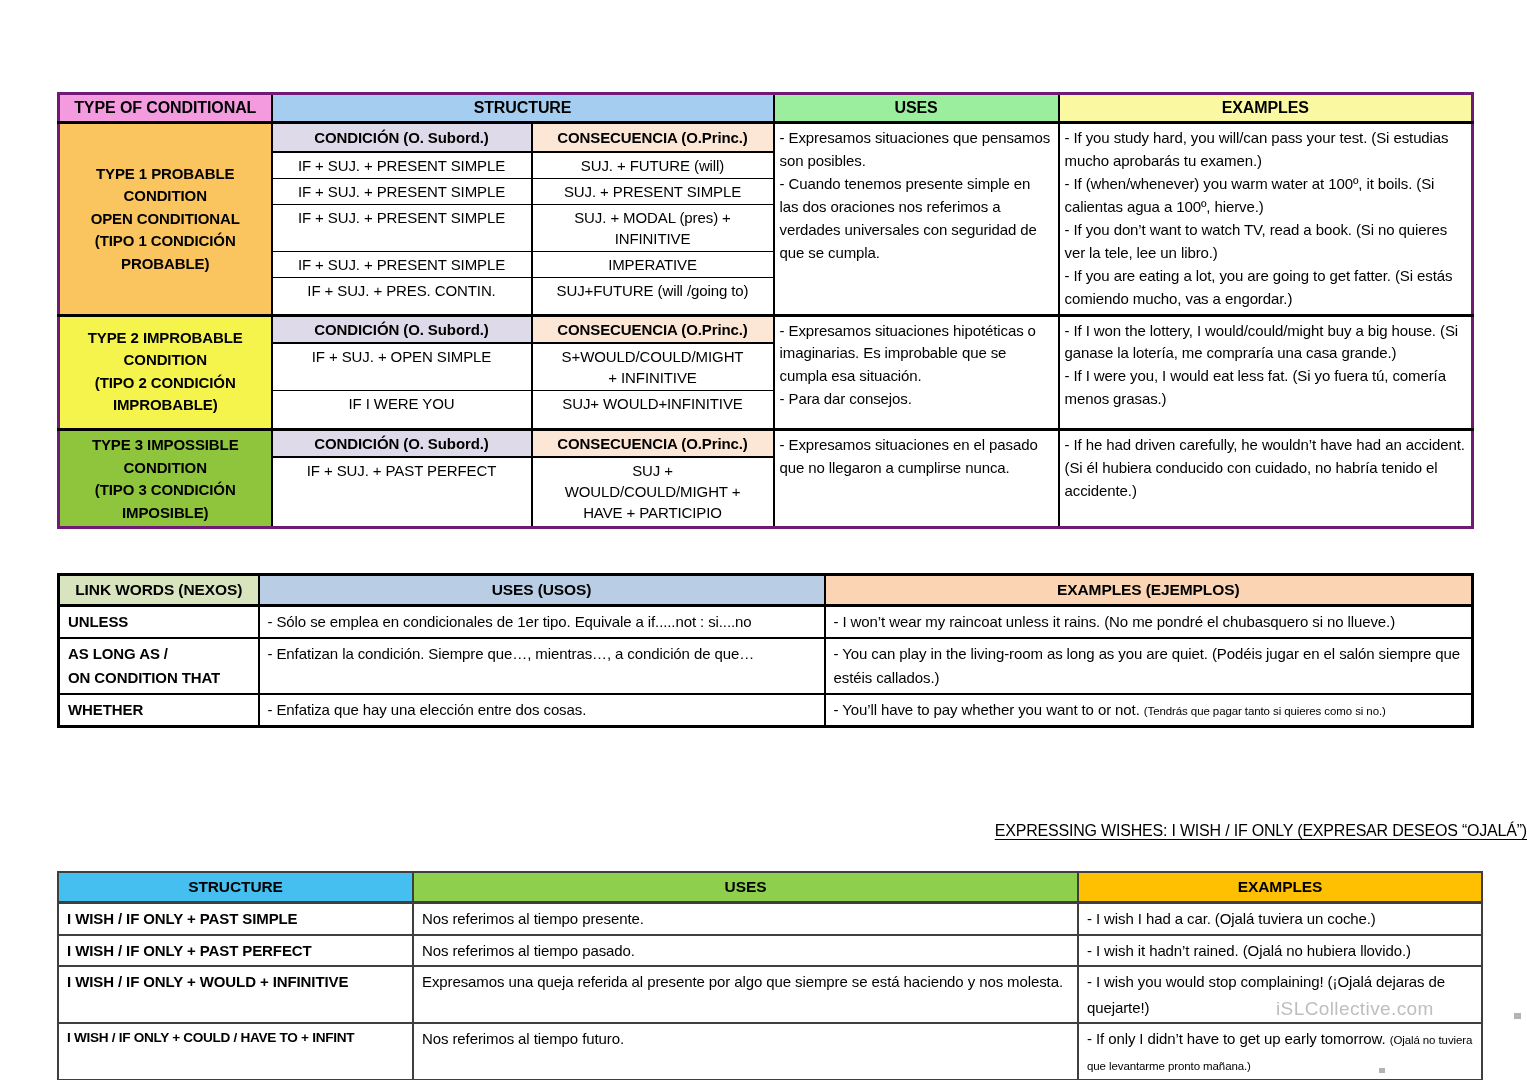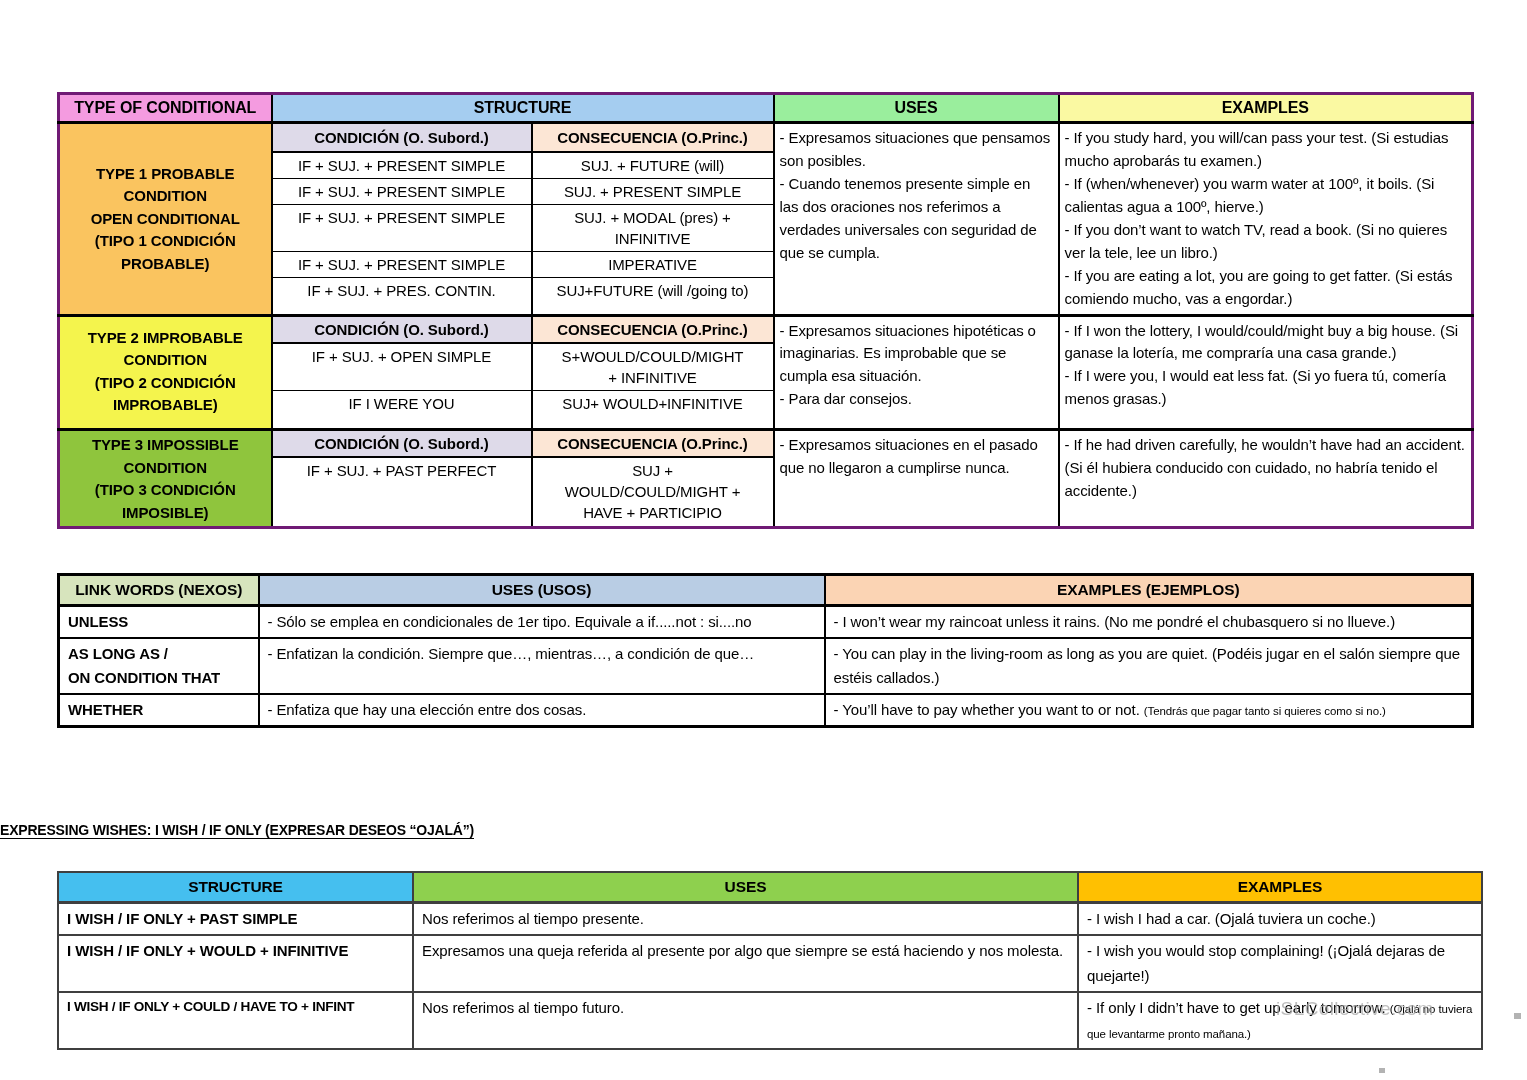--- a/index.html
+++ b/index.html
@@ -37,22 +37,22 @@
   .t2{position:absolute;left:57px;top:573px;width:1414px;border:3px solid #000;}
   .t2 td{border:2px solid #000;font-size:15px;vertical-align:top;padding:3px 8px;letter-spacing:-0.1px;line-height:1.6;}
   .t2 .hdr2 td{font-weight:bold;text-align:center;font-size:15.5px;vertical-align:middle;height:26px;padding:1px 4px;border-bottom:3px solid #000;}
   .hd2-link{background:#D7E4BD;}
   .hd2-uses{background:#B9CDE4;}
   .hd2-ex{background:#FBD4B4;}
   .linkcell{font-weight:bold;white-space:pre-line;line-height:1.65;}
   .small-paren{font-size:11.5px;}
 
   
-  .wish-title{position:absolute;left:0;top:822px;width:100%;text-align:left;
-    font-size:14px;font-weight:bold;letter-spacing:-0.2px;}
+  .wish-title{position:absolute;left:0;top:822px;width:100%;text-align:right;
+    font-size:16px;font-weight:normal;letter-spacing:-0.2px;}
   .wish-title span{text-decoration:underline;text-underline-offset:3px;}
 
   .t3{position:absolute;left:57px;top:871px;width:1424px;border:2px solid #3f3f3f;}
   .t3 td{border:2px solid #3f3f3f;font-size:15px;vertical-align:top;padding:2px 8px;letter-spacing:-0.1px;line-height:1.7;}
   .t3 .hdr3 td{font-weight:bold;text-align:center;font-size:15.5px;vertical-align:middle;height:22px;padding:1px 4px;border-bottom:3px solid #3f3f3f;}
   .hd3-struct{background:#45BFEF;}
   .hd3-uses{background:#8ED04E;}
   .hd3-ex{background:#FFC001;}
   .wstruct{font-weight:bold;}
   .wstruct.tight{font-size:13.6px;letter-spacing:-0.3px;}
@@ -220,20 +220,25 @@
     <tr class="hdr3">
       <td class="hd3-struct">STRUCTURE</td>
       <td class="hd3-uses">USES</td>
       <td class="hd3-ex">EXAMPLES</td>
     </tr>
     <tr style="height:25px">
       <td class="wstruct">I WISH / IF ONLY + PAST SIMPLE</td>
       <td>Nos referimos al tiempo presente.</td>
       <td><span>- I wish I had a car. (Ojalá tuviera un coche.)</span><span class="small-paren"></span></td>
     </tr>
+    <tr style="height:25px">
+      <td class="wstruct">I WISH / IF ONLY + PAST PERFECT</td>
+      <td>Nos referimos al tiempo pasado.</td>
+      <td><span>- I wish it hadn’t rained. (Ojalá no hubiera llovido.)</span><span class="small-paren"></span></td>
+    </tr>
     <tr style="height:51px">
       <td class="wstruct">I WISH / IF ONLY + WOULD + INFINITIVE</td>
       <td>Expresamos una queja referida al presente por algo que siempre se está haciendo y nos molesta.</td>
       <td><span>- I wish you would stop complaining! (¡Ojalá dejaras de quejarte!)</span><span class="small-paren"></span></td>
     </tr>
     <tr style="height:45px">
       <td class="wstruct tight">I WISH / IF ONLY + COULD / HAVE TO + INFINT</td>
       <td>Nos referimos al tiempo futuro.</td>
       <td><span>- If only I didn’t have to get up early tomorrow. </span><span class="small-paren">(Ojalá no tuviera que levantarme pronto mañana.)</span></td>
     </tr>

